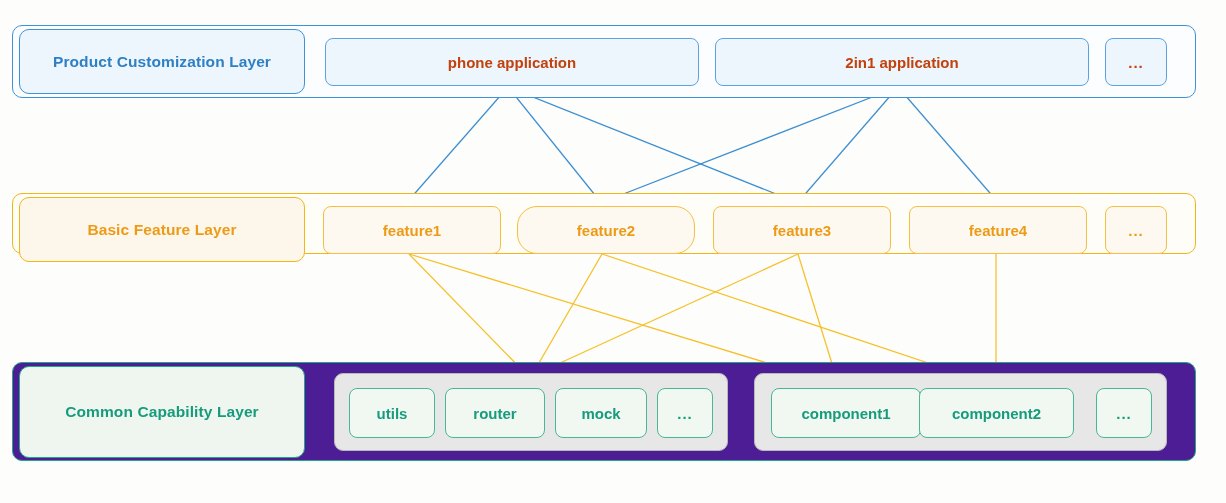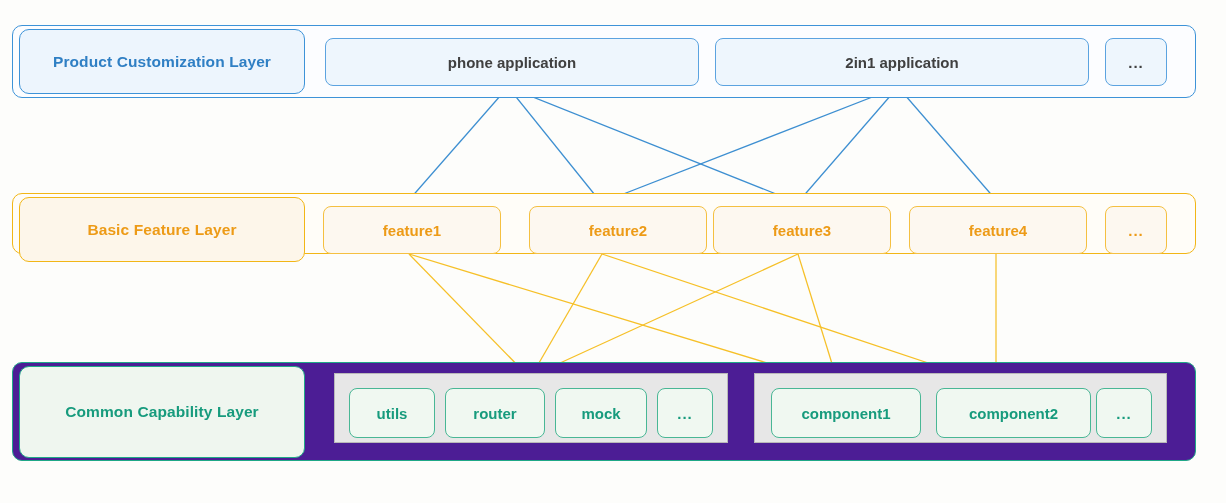--- a/index.html
+++ b/index.html
@@ -77,21 +77,21 @@
     width: 286px; height: 65px;
     border: 1.4px solid #3d93d8;
     background: #edf5fd;
     color: #2f7fc4;
   }
   #layer-product .node {
     position: absolute;
     top: 12px; height: 48px;
     border: 1.3px solid #5ba3e0;
     background: #eef6fd;
-    color: #404040;
+    color: #c2410c;
   }
   #pc-node-0 { left: 312px; width: 374px; }
   #pc-node-1 { left: 702px; width: 374px; }
   #pc-node-2 { left: 1092px; width: 62px; }
 
   
   #layer-feature {
     left: 12px;  top: 193px;
     width: 1184px; height: 61px;
     border: 1.4px solid #f2b616;
@@ -106,21 +106,21 @@
     color: #ed9b17;
   }
   #layer-feature .node {
     position: absolute;
     top: 12px; height: 48px;
     border: 1.3px solid #f5c041;
     background: #fdf8f0;
     color: #ed9b17;
   }
   #bf-node-0 { left: 310px; width: 178px; }
-  #bf-node-1 { left: 516px; width: 178px; }
+  #bf-node-1 { left: 504px; width: 178px; border-radius: 20px; }
   #bf-node-2 { left: 700px; width: 178px; }
   #bf-node-3 { left: 896px; width: 178px; }
   #bf-node-4 { left: 1092px; width: 62px; }
 
   
   #layer-common {
     left: 12px;  top: 362px;
     width: 1184px; height: 99px;
     border: 1.4px solid #1fa887;
     background: #4c1d95;
@@ -129,23 +129,23 @@
     position: absolute;
     left: 6px; top: 3px;
     width: 286px; height: 92px;
     border: 1.4px solid #1fa887;
     background: #eff6ef;
     color: #179b7d;
   }
   .group {
     position: absolute;
     box-sizing: border-box;
-    top: 10px; height: 70px;
+    top: 10px; height: 78px;
     border: 1.2px solid #b9b9b9;
-    border-radius: 0;
+    border-radius: 9px;
     background: #e7e7e7;
     display: flex;
     align-items: center;
   }
   #cc-group-0 { left: 321px; width: 394px; }
   #cc-group-1 { left: 741px; width: 413px; }
   .leaf {
     position: absolute;
     box-sizing: border-box;
     top: 14px; height: 50px;
@@ -157,21 +157,21 @@
     align-items: center;
     justify-content: center;
     font-weight: bold;
     font-size: 15px;
   }
   #cc-group-0 .leaf:nth-of-type(1) { left: 14px;  width: 86px; }
   #cc-group-0 .leaf:nth-of-type(2) { left: 110px; width: 100px; }
   #cc-group-0 .leaf:nth-of-type(3) { left: 220px; width: 92px; }
   #cc-group-0 .leaf:nth-of-type(4) { left: 322px; width: 56px; }
   #cc-group-1 .leaf:nth-of-type(1) { left: 16px;  width: 150px; }
-  #cc-group-1 .leaf:nth-of-type(2) { left: 181px; width: 155px; }
+  #cc-group-1 .leaf:nth-of-type(2) { left: 164px; width: 155px; }
   #cc-group-1 .leaf:nth-of-type(3) { left: 341px; width: 56px; }
 </style>
 </head>
 <body>
 
 <div id="canvas">
 
   <svg id="connectors" viewBox="0 0 1226 503" xmlns="http://www.w3.org/2000/svg">
     <defs>
       <marker id="arrow-blue" markerWidth="7" markerHeight="7" refX="5.4" refY="3" orient="auto" markerUnits="strokeWidth">

